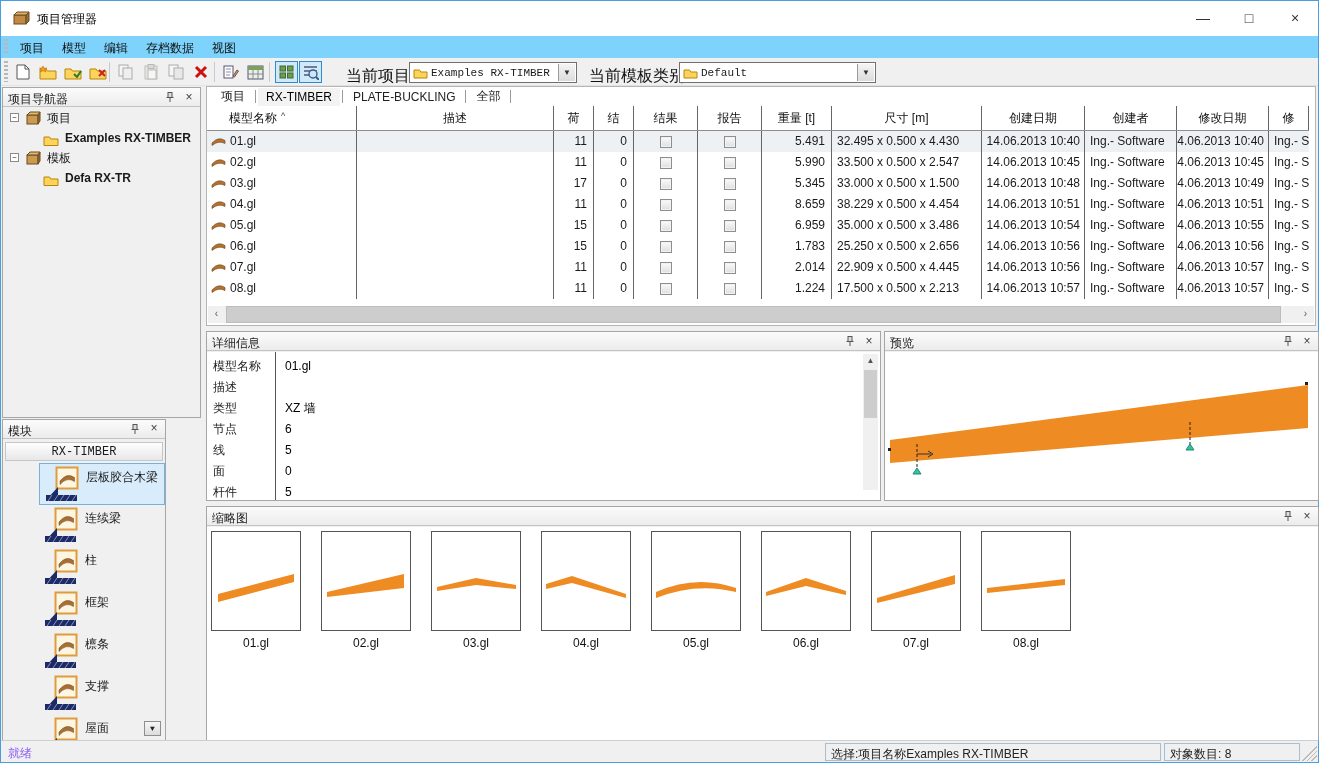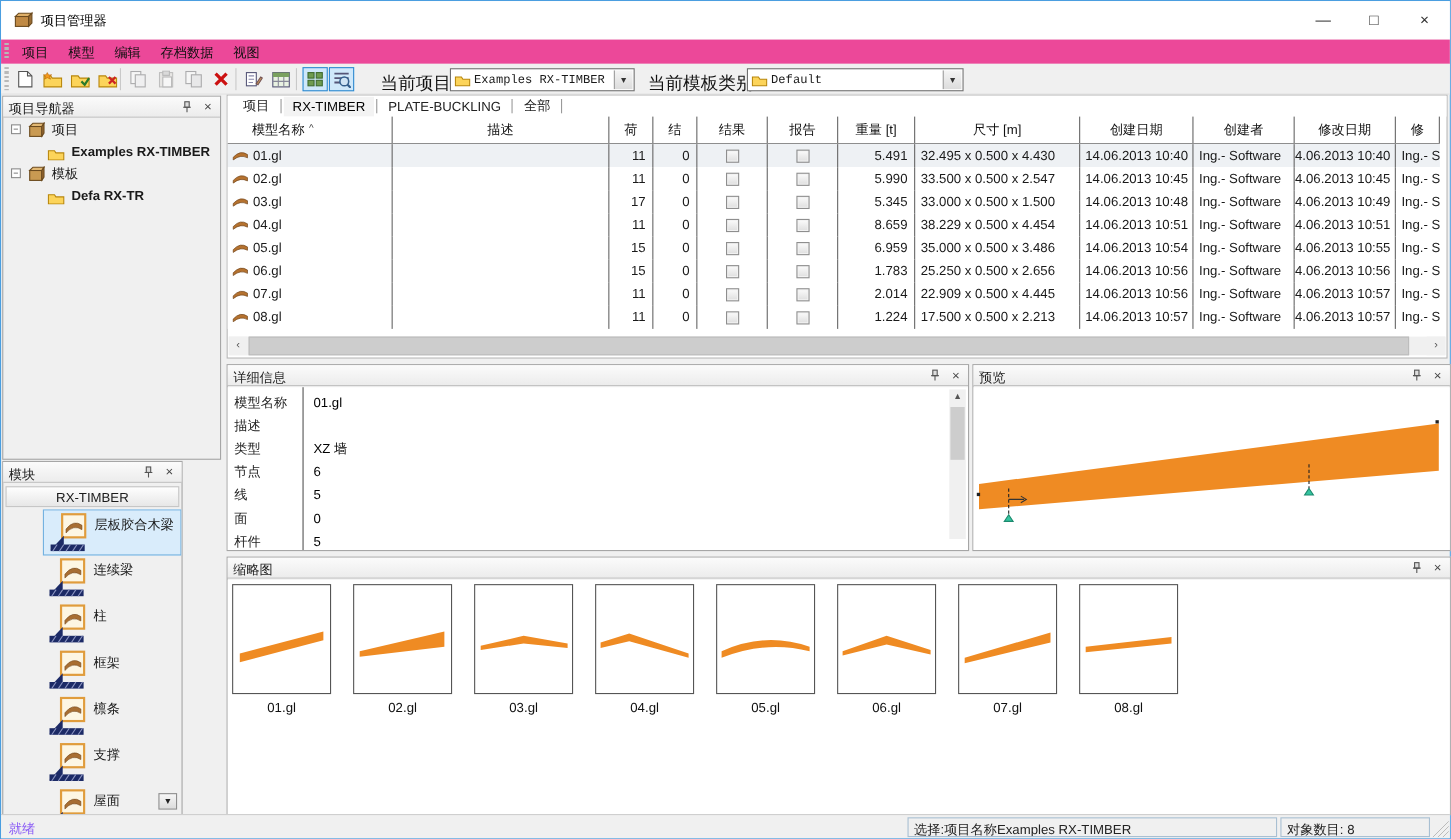--- a/index.html
+++ b/index.html
@@ -8,21 +8,21 @@
   #app { position:relative; width:1319px; height:763px; background:#f0f0f0; border:1px solid #4a9ee0; }
 
   
   .titlebar { position:absolute; left:0; top:0; width:100%; height:35px; background:#fff; }
   .app-icon { position:absolute; left:11px; top:9px; width:18px; height:16px; }
   .title-text { position:absolute; left:36px; top:10px; font-size:12px; color:#000; }
   .win-btn { position:absolute; top:0; width:46px; height:34px; text-align:center; line-height:34px; font-size:14px; color:#333; cursor:default; }
   .win-min { right:92px; } .win-max { right:46px; } .win-close { right:0; }
 
   
-  .menubar { position:absolute; left:0; top:35px; width:100%; height:22px; background:#ec4899; }
+  .menubar { position:absolute; left:0; top:35px; width:100%; height:22px; background:#7dd3fc; }
   .grip { position:absolute; left:3px; top:3px; bottom:3px; width:4px;
           background:repeating-linear-gradient(180deg,#b8b8b8 0 2px,transparent 2px 4px); }
   .menu-item { display:inline-block; padding:4px 9px 3px 9px; color:#111; }
   .menubar-items { position:absolute; left:10px; top:0; }
 
   
   .toolbar { position:absolute; left:0; top:57px; width:100%; height:28px; background:#f0f0f0; border-bottom:1px solid #e2e2e2; }
   .tbtn { position:absolute; top:3px; width:23px; height:22px; display:flex; align-items:center; justify-content:center; }
   .tbtn.disabled { opacity:.4; filter:grayscale(.9); }
   .tbtn.toggled { background:#cfe8fa; border:1px solid #2f8ad0; }
@@ -276,21 +276,21 @@
         </div>
         <div class="tree-row">
           <span class="tree-icon" style="left: 40px; top: 4px;"><svg width="16" height="12" viewBox="0 0 16 12">
               <path d="M1 3 h5.5 l1.3 2 H15 v6.5 H1 z" fill="#fcd45a" stroke="#b8860b"></path>
             </svg></span>
           <span class="tree-label bold" style="left: 62px;">Defa RX-TR</span>
         </div>
       </div>
   </div>
 
-  <div class="panel" style="left:1px; top:418px; width:164px; height:322px;">
+  <div class="panel" style="left:1px; top:418px; width:164px; height:322px;font-family:Liberation Mono, monospace;">
     <div class="ptitle">
       <span class="pt-text">模块</span>
       <span class="pt-pin">
         <svg width="12" height="12">
             <rect x="4" y="1.5" width="4" height="5" fill="#ddd" stroke="#555"></rect>
             <path d="M2.5 6.5 h7 M6 6.5 v4.5" stroke="#555"></path>
           </svg>
       </span>
       <span class="pt-close">×</span>
     </div>

